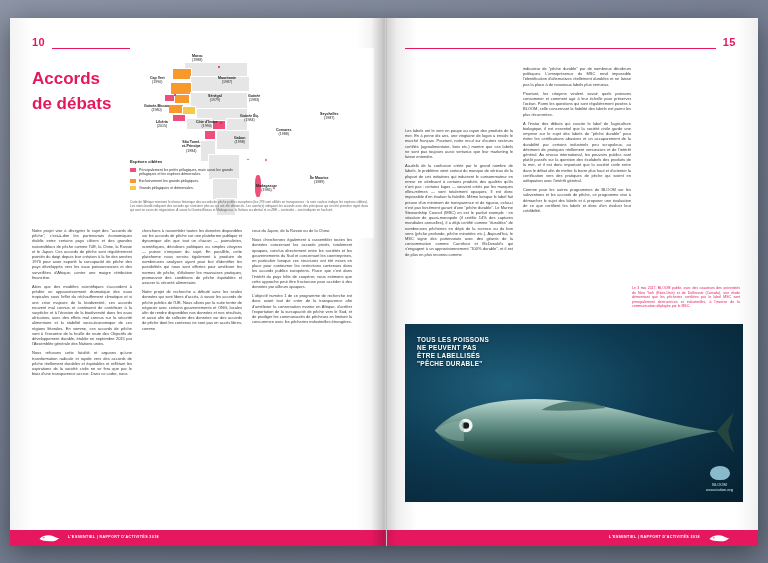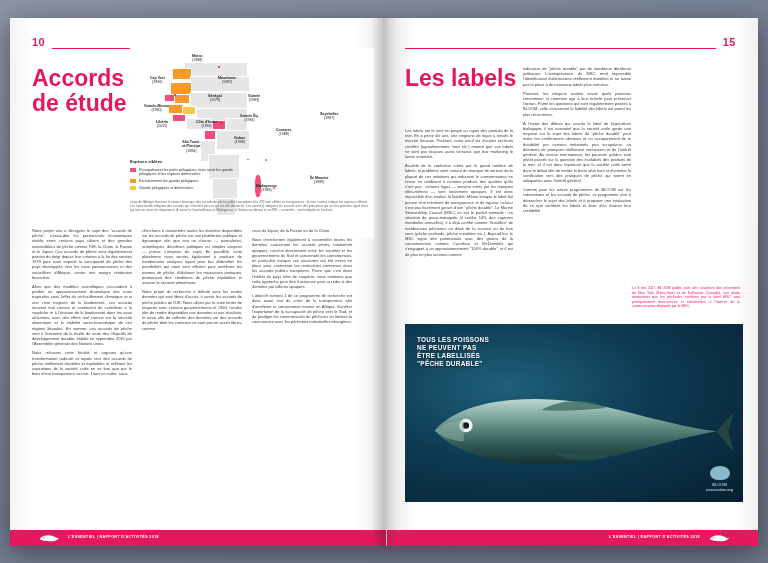--- a/index.html
+++ b/index.html
@@ -50,21 +50,21 @@
   .folio.l { left: 22px; }
   .folio.r { right: 22px; }
   .rule {
     position: absolute; height: 1px; background: #e5175e; top: 30px;
   }
   .rule.l { left: 42px; right: 18px; }
   .rule.r { left: 18px; right: 42px; }
 
   h1.title {
     position: absolute;
-    font-size: 23px; line-height: 25px;
+    font-size: 17px; line-height: 25px;
     color: #e5175e; font-weight: bold;
     margin: 0;
   }
 
   
   .col {
     position: absolute;
     font-size: 4.0px;
     line-height: 5.2px;
     color: #3a3a3a;
@@ -166,21 +166,21 @@
 
 <div id="stage">
   <div id="spread">
 
     <div class="page left">
       <div class="folio l">10</div>
       <div class="rule l"></div>
 
       <h1 class="title" style="left:22px; top:48px; width:110px;">
         <span>Accords</span><br>
-        <span>de étude</span>
+        <span>de débats</span>
       </h1>
 
       <div id="map-wrap">
         <div id="map-bg"></div>
 
         <div class="africa">
 
           <div class="country c-grey" style="left:24px; top:0px;   width:64px; height:16px;"></div>
           <div class="country c-orange" style="left:12px; top:6px;   width:20px; height:12px;"></div>
           <div class="country c-grey" style="left:30px; top:14px;  width:60px; height:16px;"></div>
@@ -269,21 +269,20 @@
           <circle cx="16" cy="12" r="1.6" fill="#e5175e"></circle>
         </svg>
         <span class="bb-text">L'ESSENTIEL | RAPPORT D'ACTIVITÉS 2018</span>
       </div>
     </div>
 
     <div class="page right">
       <div class="folio r">15</div>
       <div class="rule r"></div>
 
-      <h1 class="title" style="left:18px; top:48px; width:200px;">Les labels</h1>
 
       <div class="col" style="left:18px; top:110px; width:108px;">
         <p>Les labels ont le vent en poupe au rayon des produits de la mer. En à peine dix ans, une vingtaine de logos a envahi le marché français. Pourtant, notre recul sur d'autres secteurs certifiés (agroalimentaire, bois etc.) montre que ces labels ne sont pas toujours aussi vertueux que leur marketing le laisse entendre.</p>
         <p>Au-delà de la confusion créée par le grand nombre de labels, le problème vient surtout du manque de sérieux de la plupart de ces initiatives qui induisent le consommateur en erreur en attribuant à certains produits des qualités qu'ils n'ont pas : certains logos — souvent créés par les marques elles-mêmes — sont totalement opaques. Il est donc impossible d'en évaluer la fiabilité. Même lorsque le label fait preuve d'un minimum de transparence et de rigueur, celui-ci n'est pas forcément garant d'une "pêche durable". Le Marine Stewardship Council (MSC) en est le parfait exemple : en situation de quasi-monopole (il certifie 14% des captures mondiales annuelles), il a déjà certifié comme "durables" de nombreuses pêcheries en dépit de la science ou du bon sens (pêche profonde, pêche minotière etc.). Aujourd'hui, le MSC signe des partenariats avec des géants de la consommation comme Carrefour et McDonald's qui s'engagent à un approvisionnement "100% durable", et il est de plus en plus reconnu comme</p>
       </div>
       <div class="col" style="left:136px; top:48px; width:108px;">
         <p>indicateur de "pêche durable" par de nombreux décideurs politiques. L'omniprésence du MSC rend impossible l'identification d'alternatives réellement durables et ne laisse pas la place à de nouveaux labels plus vertueux.</p>
         <p>Pourtant, les citoyens veulent savoir quels poissons consommer et comment agir à leur échelle pour préserver l'océan. Parmi les questions qui sont régulièrement posées à BLOOM, celle concernant la fiabilité des labels est parmi les plus récurrentes.</p>
         <p>À l'instar des débats qui suscite le label de l'agriculture biologique, il est essentiel que la société civile garde une emprise sur le sujet des labels de "pêche durable" pour éviter les certifications abusives et un accaparement de la durabilité par certains industriels peu scrupuleux, au détriment de pratiques réellement vertueuses et de l'intérêt général. Au niveau international, les pouvoirs publics sont plutôt passifs sur la question des écolabels des produits de la mer, et il est donc important que la société civile entre dans le débat afin de mettre la barre plus haut et d'orienter la certification vers des pratiques de pêche qui soient en adéquation avec l'intérêt général.</p>
         <p>Comme pour les autres programmes de BLOOM sur les subventions et les accords de pêche, ce programme vise à démarcher le sujet des labels et à proposer une évaluation de ce que certifient les labels et donc d'en évaluer leur crédibilité.</p>

